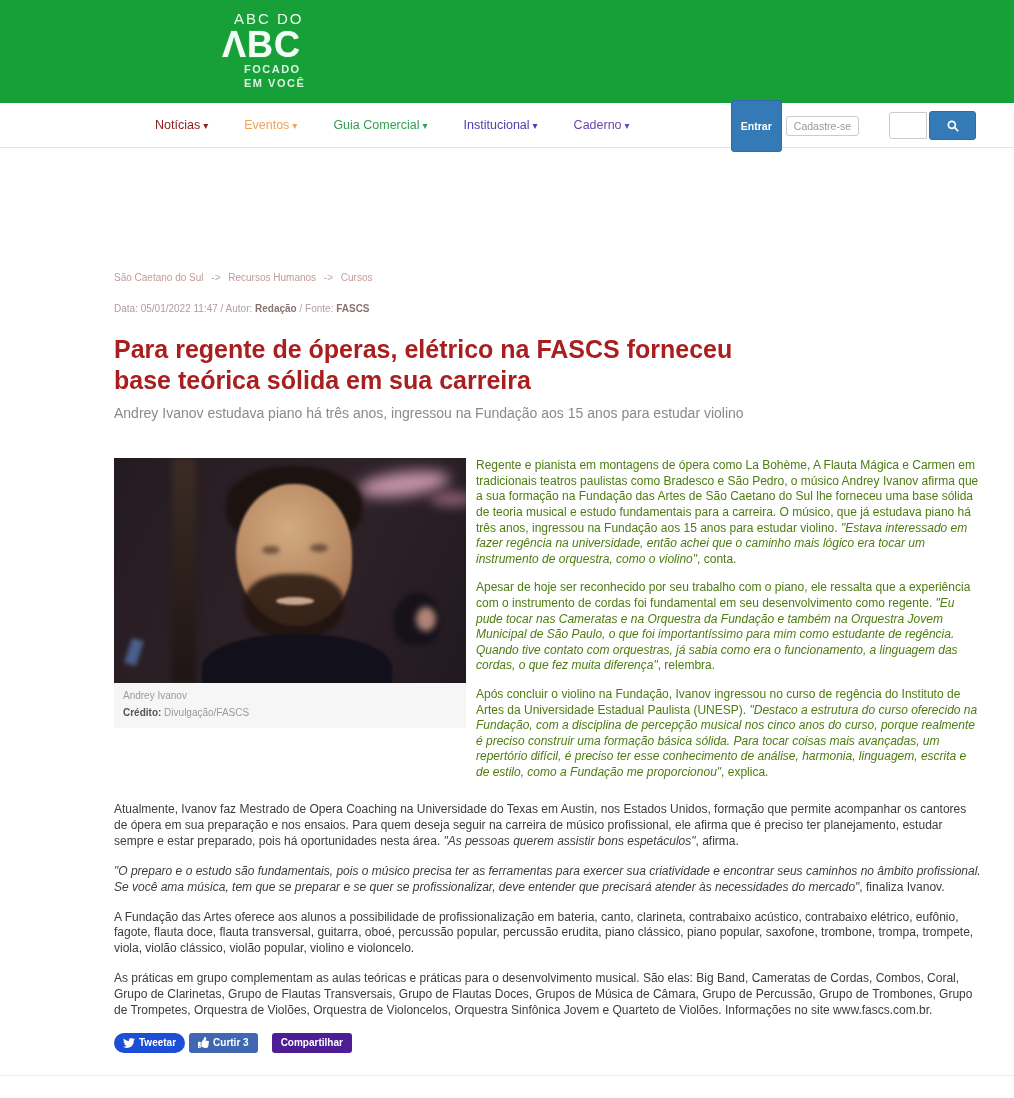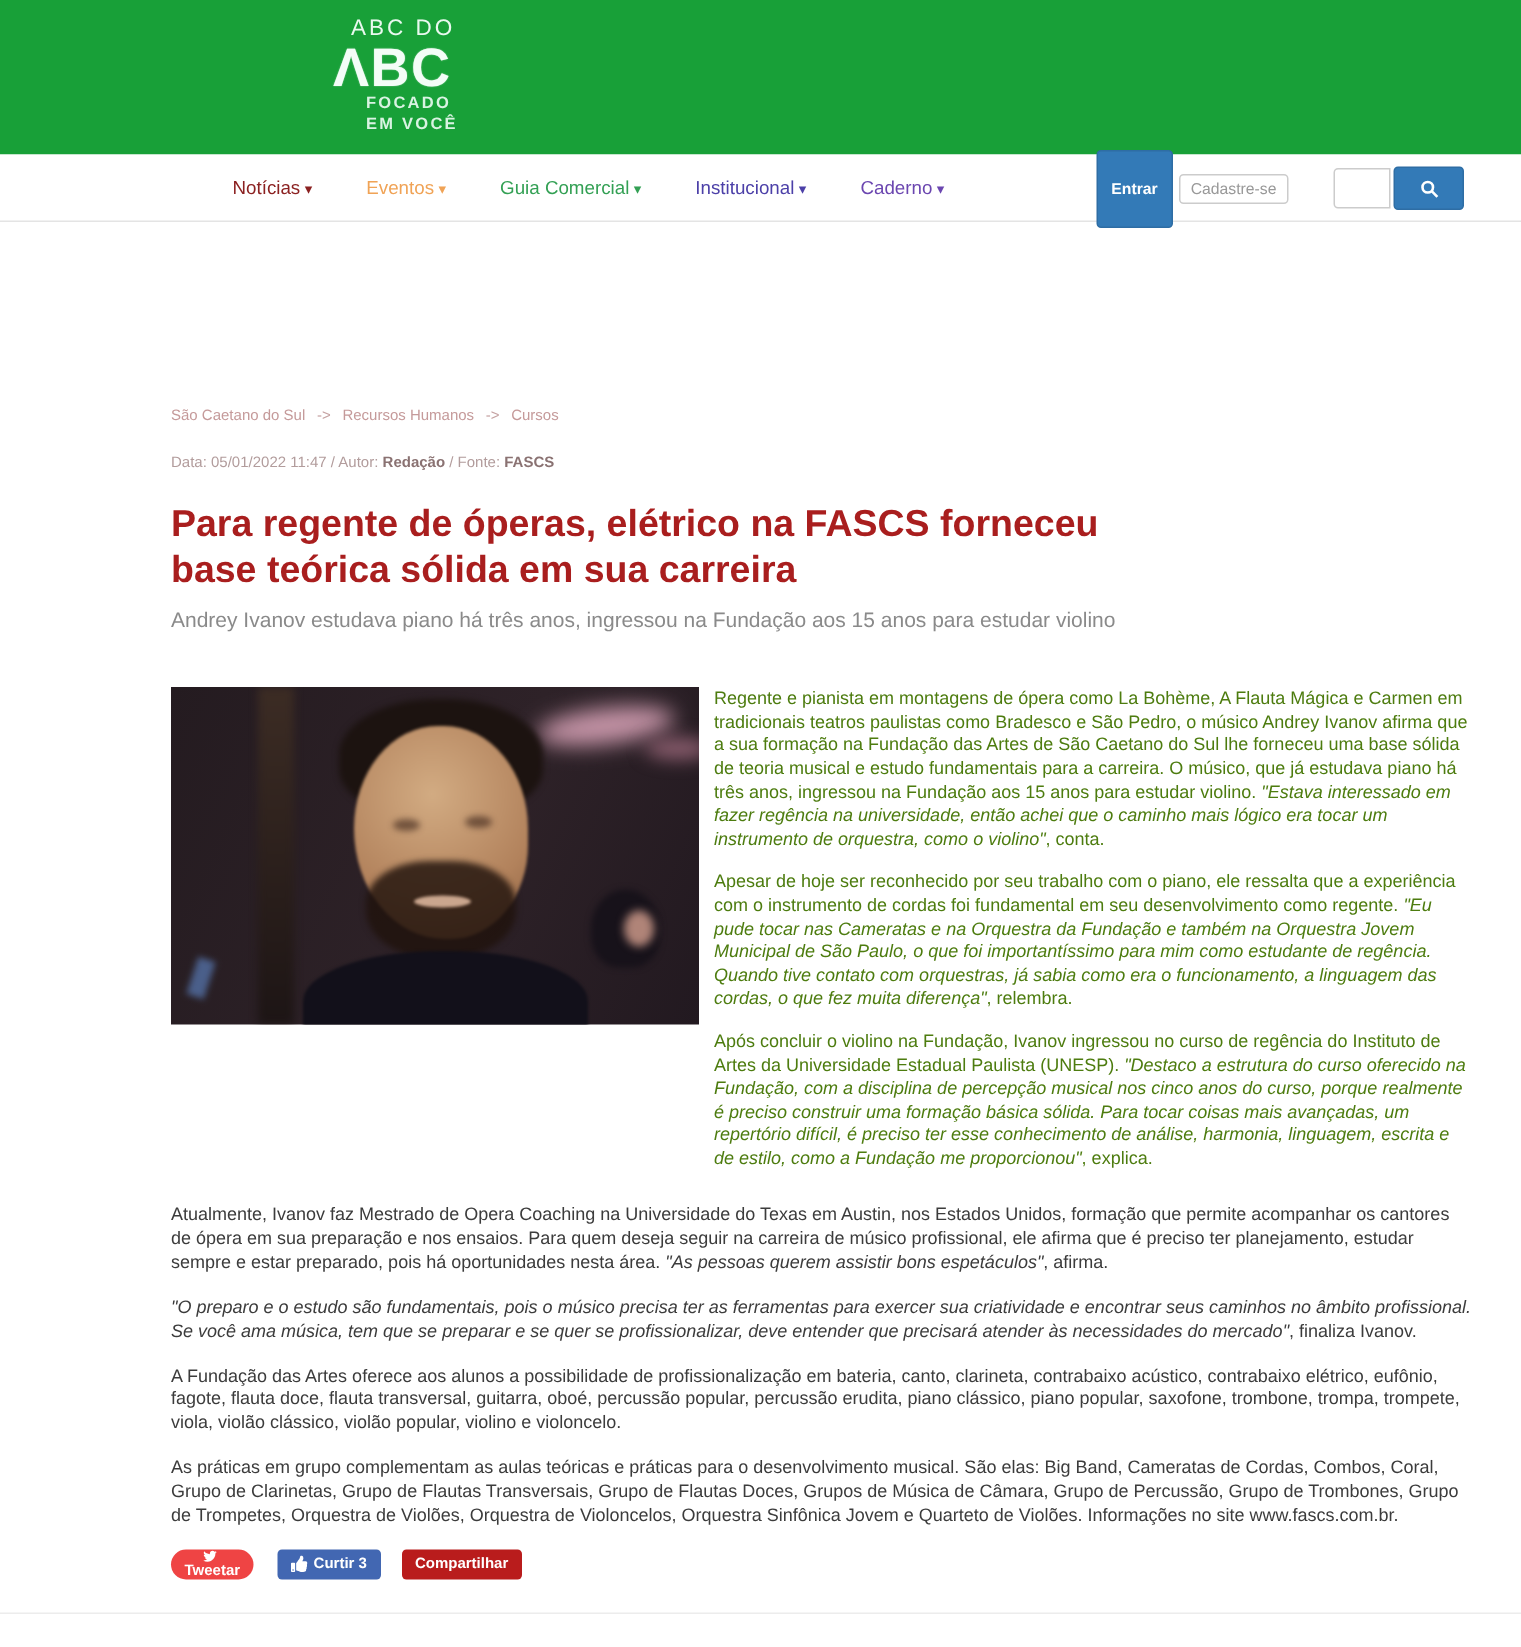--- a/index.html
+++ b/index.html
@@ -78,23 +78,23 @@
   .full-zone .article-p { margin-bottom: 14px; }
 
   .prof-row { display: flex; align-items: flex-start; margin-top: 16px; margin-bottom: 10px; }
   .prof-heading { font-size: 12.5px; font-weight: bold; color: #2b2b2b; }
   .black-line { height: 3px; background: #15151f; width: 558px; margin-left: 45px; margin-top: -4px; }
   .prof-zone { font-size: 12px; line-height: 1.32; color: #3c3c3c; }
 
   .social-row { display: flex; align-items: center; margin-top: 6px; }
   .btn-social { display: inline-flex; align-items: center; color: #fff; font-size: 10px; font-weight: bold;
                 height: 20px; padding: 0 9px; cursor: pointer; }
-  .btn-tweet { background: #ef4444; border-radius: 10px; margin-right: 16px; flex-direction: column; }
+  .btn-tweet { background: #1d4ed8; border-radius: 10px; margin-right: 4px; }
   .btn-like  { background: #4267b2; border-radius: 3px; margin-right: 14px; }
-  .btn-share { background: #b91c1c; border-radius: 3px; }
+  .btn-share { background: #4c1d95; border-radius: 3px; }
   .btn-social svg { margin-right: 4px; }
 
   .bottom-rule { border-top: 1px solid #ececec; margin-top: 22px; width: 1014px; margin-left: -114px; }
 </style>
 </head>
 <body>
 
 <header class="masthead">
   <div class="logo">
     <div class="logo-top">ABC DO</div>
@@ -163,20 +163,24 @@
         <div class="ph-face"></div>
         <div class="ph-eye1"></div>
         <div class="ph-eye2"></div>
         <div class="ph-beard"></div>
         <div class="ph-smile"></div>
         <div class="ph-suit"></div>
         <div class="ph-p2head"></div>
         <div class="ph-p2face"></div>
         <div class="ph-blue"></div>
       </div>
+      <figcaption class="caption-box">
+        <div class="caption-line1">Andrey Ivanov</div>
+        <div class="caption-line2"><b>Crédito:</b><span> Divulgação/FASCS</span></div>
+      </figcaption>
     </figure>
 
     <div class="right-col">
         <p class="article-p"><span>Regente e pianista em montagens de ópera como La Bohème, A Flauta Mágica e Carmen em tradicionais teatros paulistas como Bradesco e São Pedro, o músico Andrey Ivanov afirma que a sua formação na Fundação das Artes de São Caetano do Sul lhe forneceu uma base sólida de teoria musical e estudo fundamentais para a carreira. O músico, que já estudava piano há três anos, ingressou na Fundação aos 15 anos para estudar violino. </span><span class="it">"Estava interessado em fazer regência na universidade, então achei que o caminho mais lógico era tocar um instrumento de orquestra, como o violino"</span><span>, conta.</span></p>
         <p class="article-p"><span>Apesar de hoje ser reconhecido por seu trabalho com o piano, ele ressalta que a experiência com o instrumento de cordas foi fundamental em seu desenvolvimento como regente. </span><span class="it">"Eu pude tocar nas Cameratas e na Orquestra da Fundação e também na Orquestra Jovem Municipal de São Paulo, o que foi importantíssimo para mim como estudante de regência. Quando tive contato com orquestras, já sabia como era o funcionamento, a linguagem das cordas, o que fez muita diferença"</span><span>, relembra.</span></p>
         <p class="article-p"><span>Após concluir o violino na Fundação, Ivanov ingressou no curso de regência do Instituto de Artes da Universidade Estadual Paulista (UNESP). </span><span class="it">"Destaco a estrutura do curso oferecido na Fundação, com a disciplina de percepção musical nos cinco anos do curso, porque realmente é preciso construir uma formação básica sólida. Para tocar coisas mais avançadas, um repertório difícil, é preciso ter esse conhecimento de análise, harmonia, linguagem, escrita e de estilo, como a Fundação me proporcionou"</span><span>, explica.</span></p>
       </div>
   </div>
 
   <div class="full-zone">

